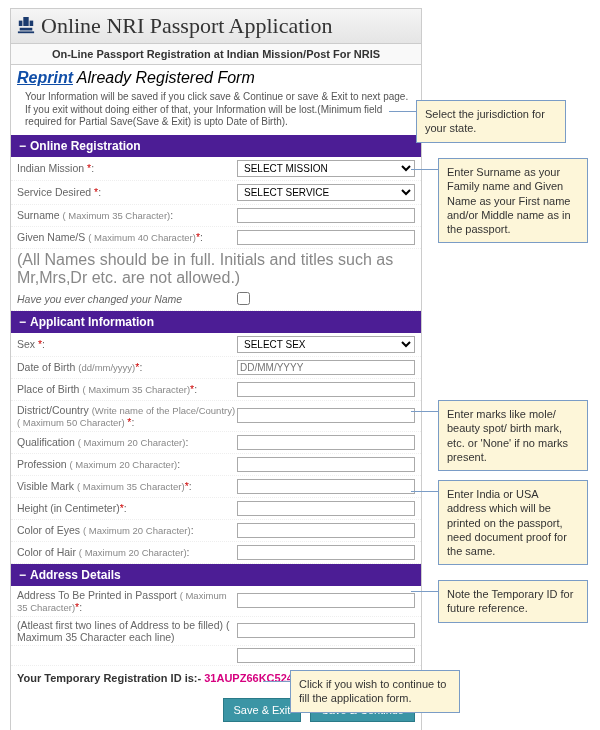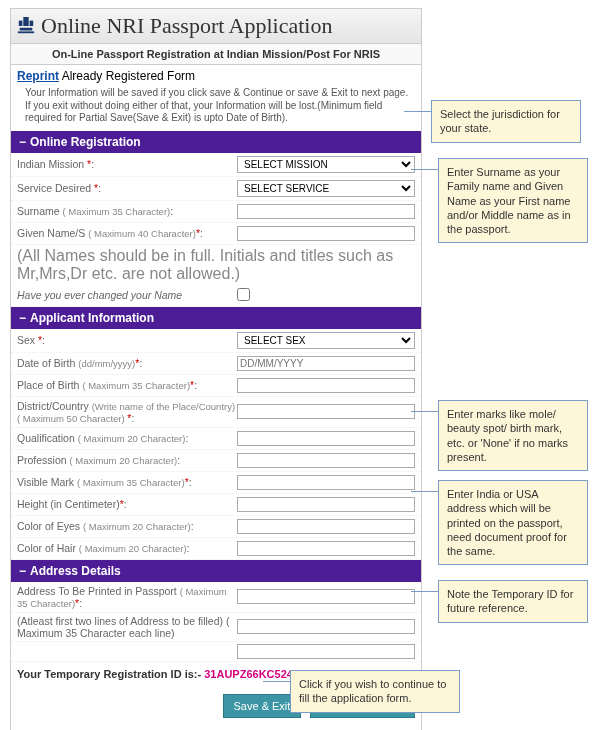--- a/index.html
+++ b/index.html
@@ -3,21 +3,21 @@
 <meta charset="utf-8">
 <style>
   * { box-sizing: border-box; margin: 0; padding: 0; }
   body { font-family: Arial, sans-serif; font-size: 11px; background: #fff; width: 600px; height: 730px; position: relative; overflow: hidden; }
   .page { position: relative; padding: 8px 8px 8px 10px; }
   .form-area { border: 1px solid #ccc; width: 412px; background: #fff; }
   .titlebar { background: linear-gradient(#f5f5f5,#e5e5e5); padding: 4px 6px; border-bottom: 1px solid #ccc; display: flex; align-items: center; }
   .titlebar .emblem { width: 18px; height: 22px; margin-right: 6px; }
   .titlebar h1 { font-family: "Times New Roman", serif; font-size: 22px; font-weight: normal; color: #333; text-align: right; }
   .subtitle { text-align: center; padding: 4px; font-size: 11px; color: #333; border-bottom: 1px solid #ccc; background: #f9f9f9; font-weight: bold; }
-  .reprint-row { padding: 4px 6px; font-size: 12px; }
+  .reprint-row { padding: 4px 6px; font-size: 16px; font-style: italic; }
   .reprint-row .link { color: #104ea8; text-decoration: underline; font-weight: bold; }
   .info-text { padding: 0 6px 6px 14px; font-size: 10px; color: #555; line-height: 1.25; }
   .section-head { background: #4c1d95; color: #fff; padding: 4px 8px; font-size: 12px; font-weight: bold; }
   .section-head .minus { margin-right: 4px; }
   .field-row { display: flex; align-items: center; padding: 3px 6px; border-bottom: 1px dotted #eee; }
   .field-row:last-child { border-bottom: none; }
   .field-label { flex: 1; color: #666; font-size: 10.5px; }
   .field-label .req { color: #c00; }
   .field-label .hint { color: #888; font-size: 9.5px; }
   .field-input { width: 178px; }
@@ -144,19 +144,19 @@
     </div>
 
     <div class="btn-row">
       <span class="btn">Save &amp; Exit</span>
       <span class="btn">Save &amp; Continue</span>
     </div>
 
     <div class="note-row">Note :  Columns marked with * are compulsory to fill in.</div>
   </div>
 
-  <div class="callout" style="top:100px; left:431px;">Select the jurisdiction for your state.</div>
+  <div class="callout" style="top:100px; left:416px;">Select the jurisdiction for your state.</div>
   <div class="callout" style="top:158px; left:438px;">Enter Surname as your Family name and Given Name as your First name and/or Middle name as in the passport.</div>
   <div class="callout" style="top:400px; left:438px;">Enter marks like mole/ beauty spot/ birth mark, etc. or 'None' if no marks present.</div>
   <div class="callout" style="top:480px; left:438px;">Enter India or USA address which will be printed on the passport, need document proof for the same.</div>
   <div class="callout" style="top:580px; left:438px;">Note the Temporary ID for future reference.</div>
   <div class="callout" style="top:670px; left:290px; width:170px;">Click if you wish to continue to fill the application form.</div>
 </div>
 
 </body></html>

